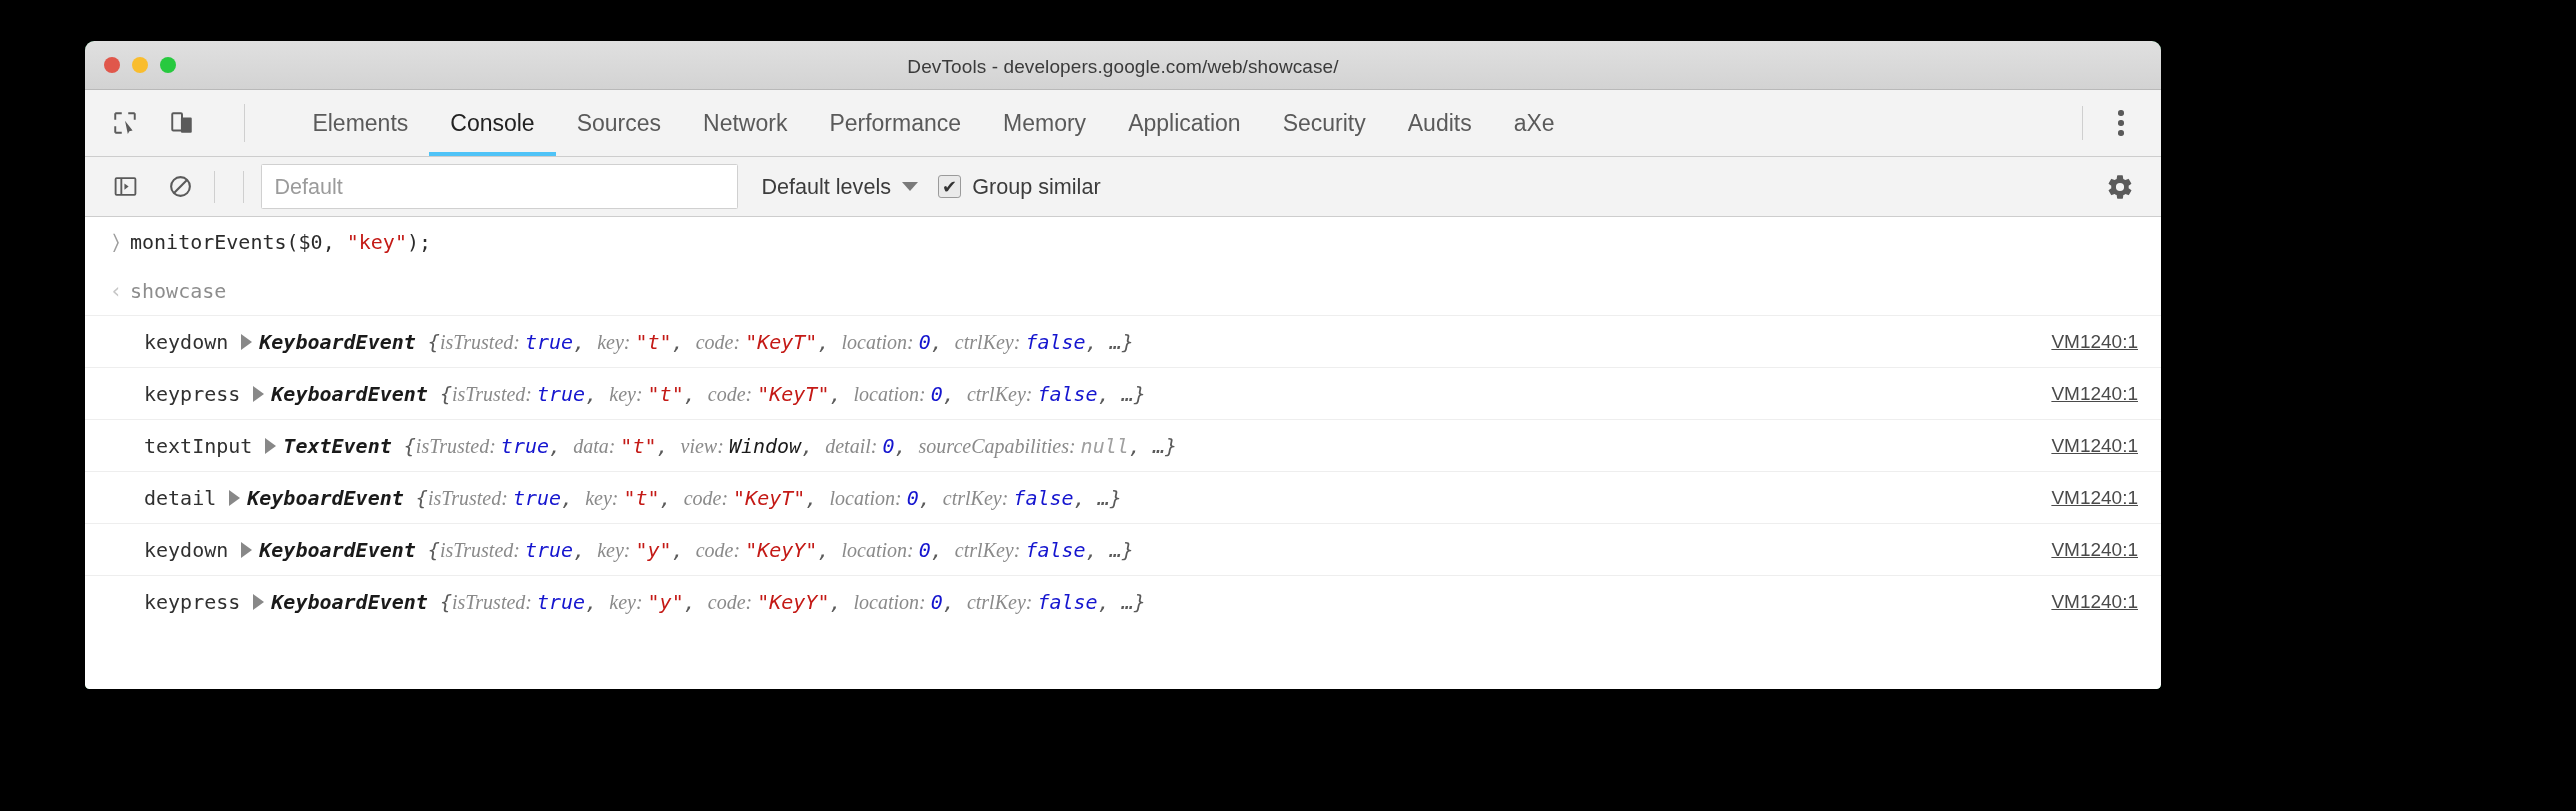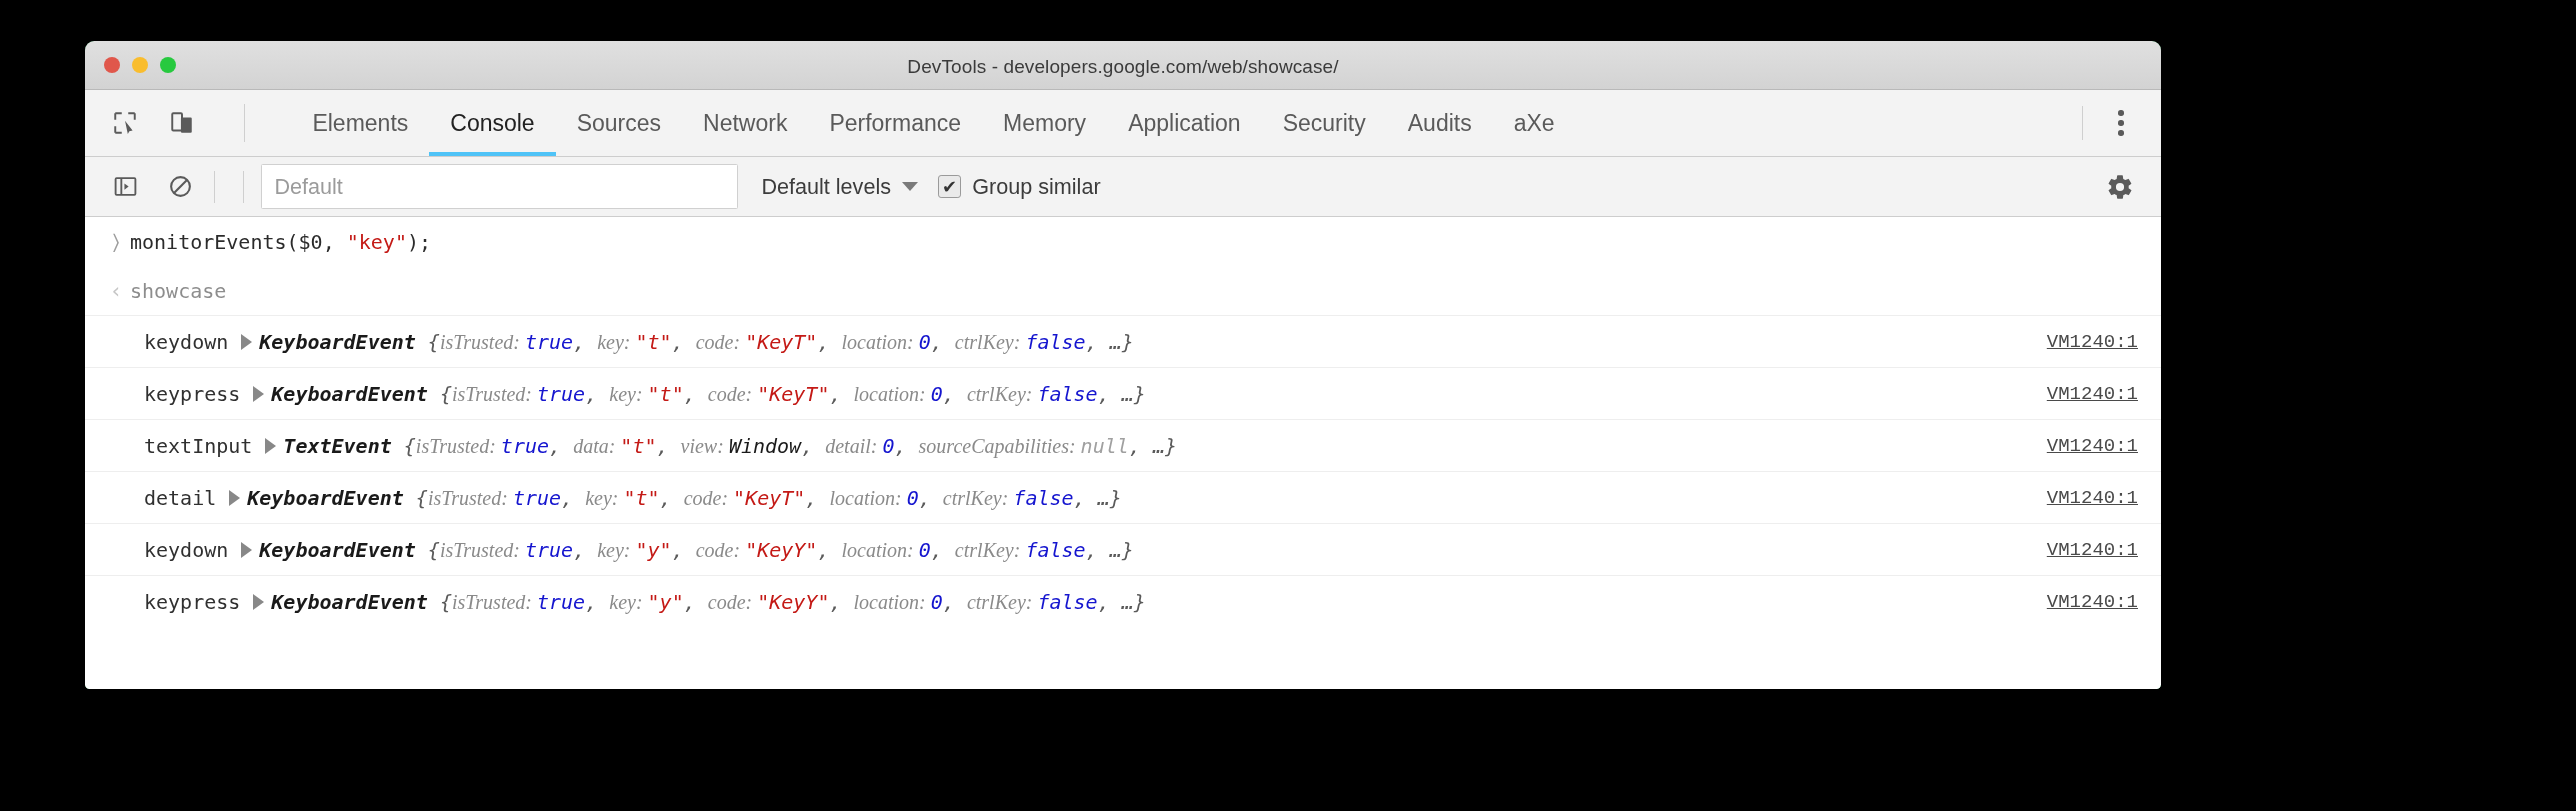--- a/index.html
+++ b/index.html
@@ -317,21 +317,21 @@
   .str    { color: #c41a16; }
   .nul    { color: #a0a0a0; }
   .objval { color: #1a1a1a; }
   .ellip  { color: #5a5a5a; }
 
   .vmlink {
     position: absolute;
     right: 23px;
     top: 50%;
     transform: translateY(-50%);
-    font-family: Liberation Mono, monospace;
+    font-family: Liberation Sans, sans-serif;
     font-size: 19px;
     color: #4a4a4a;
     text-decoration: underline;
     white-space: nowrap;
   }
 
   .result-text { color: #8d8d8d; white-space: pre; }
 </style>
 </head>
 <body>

